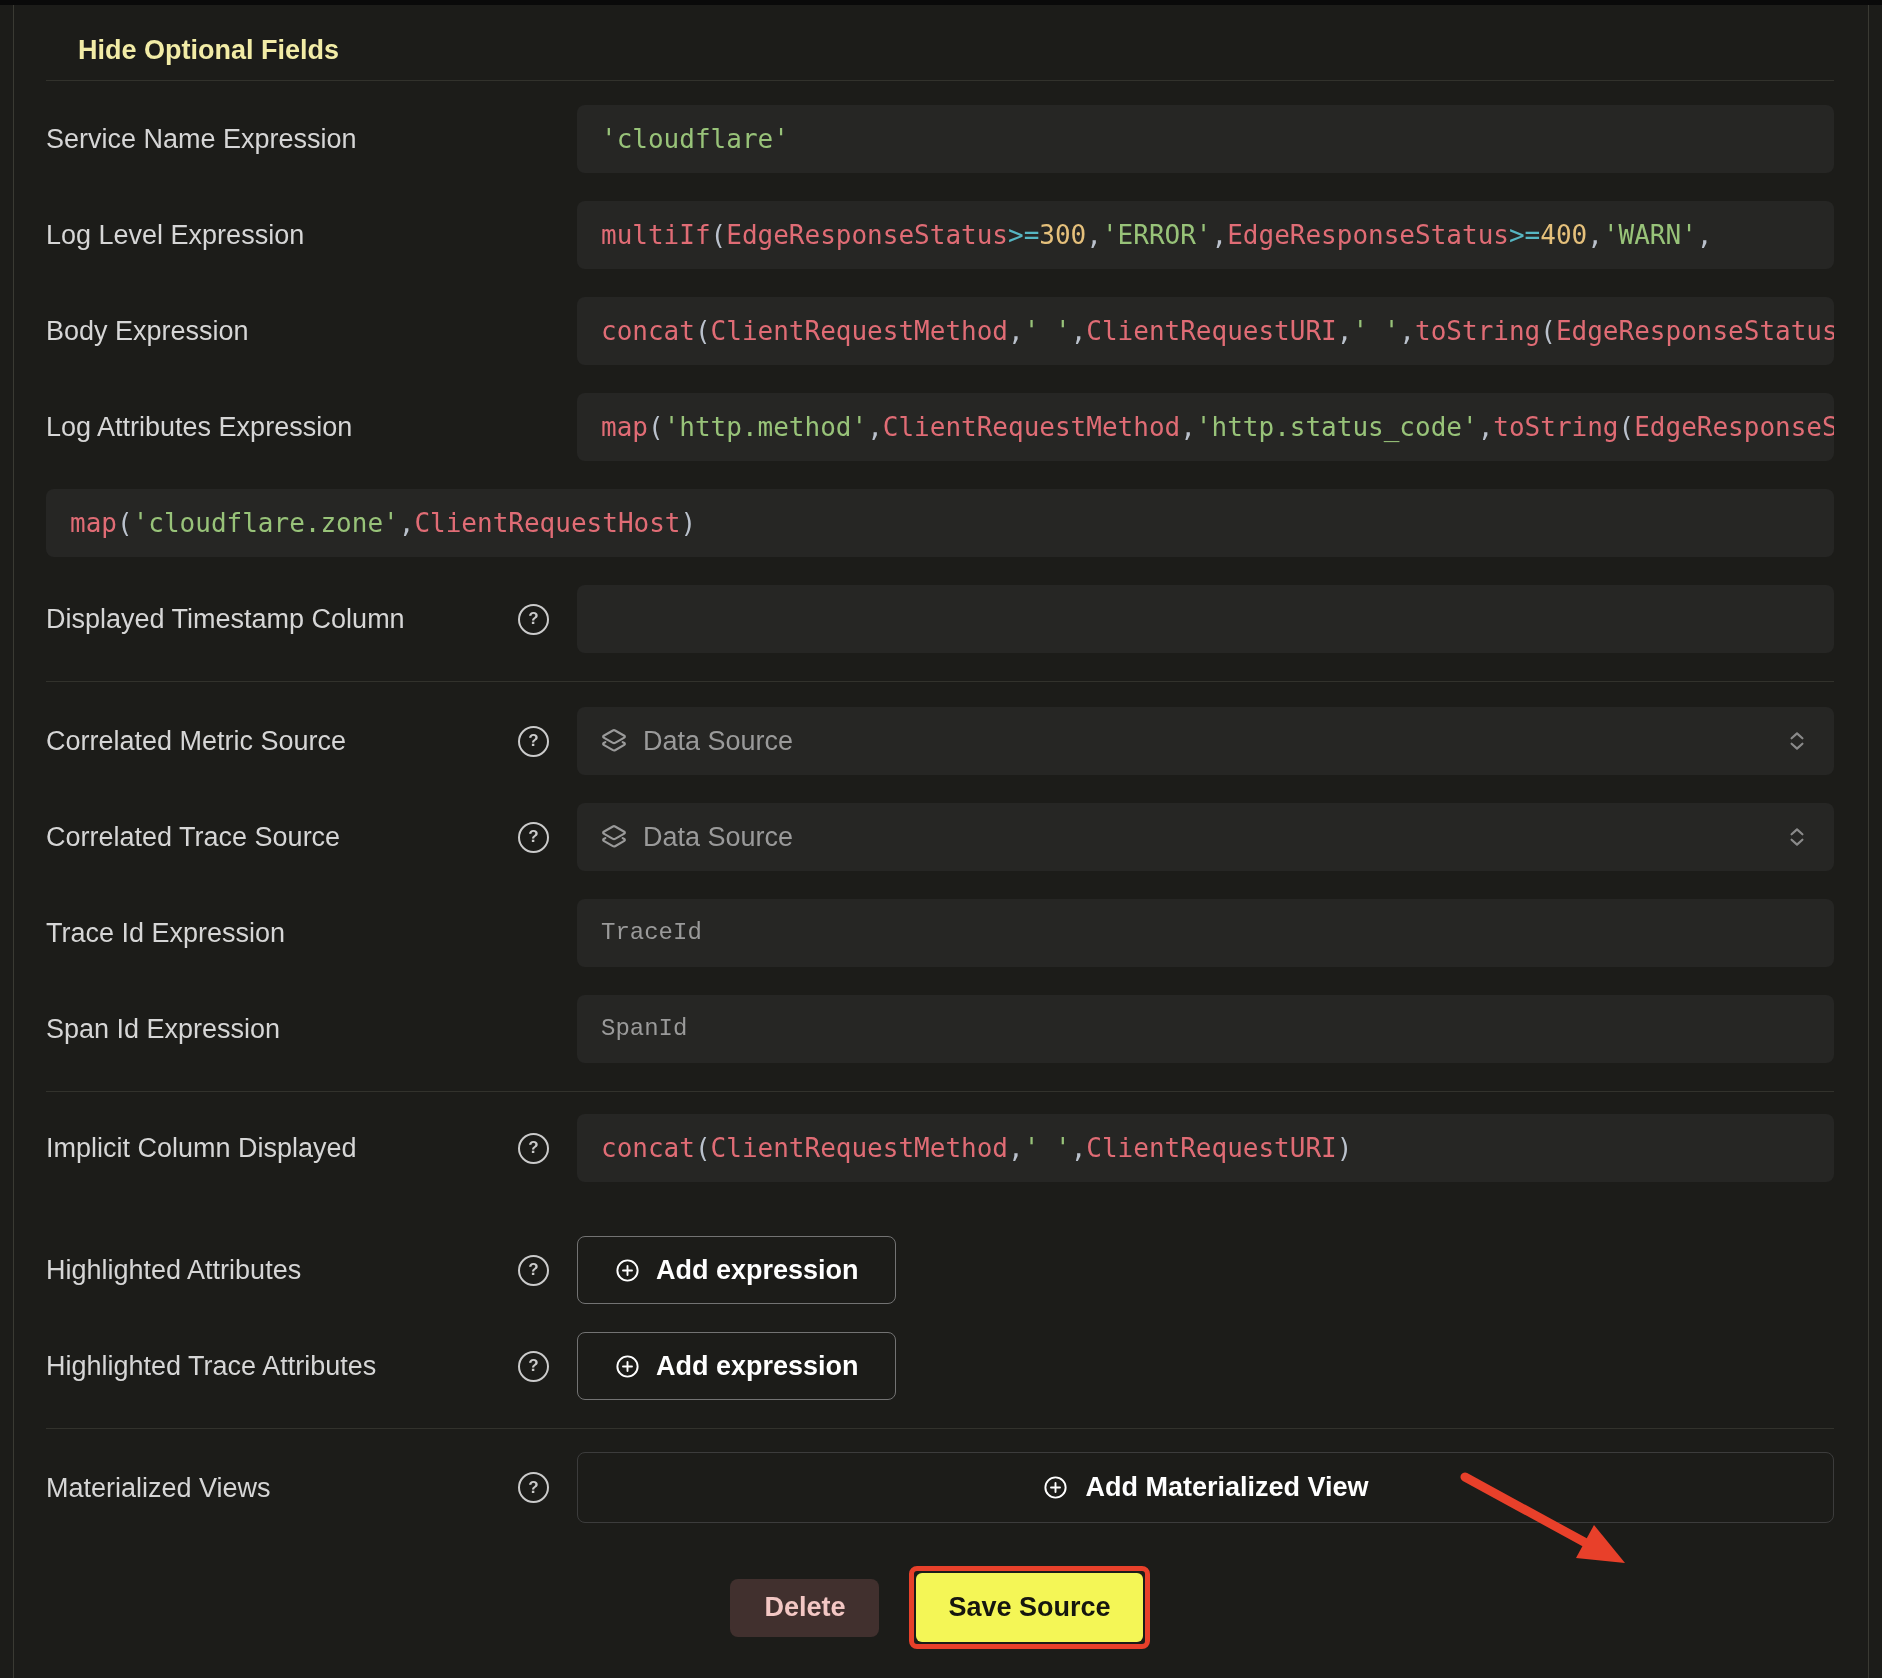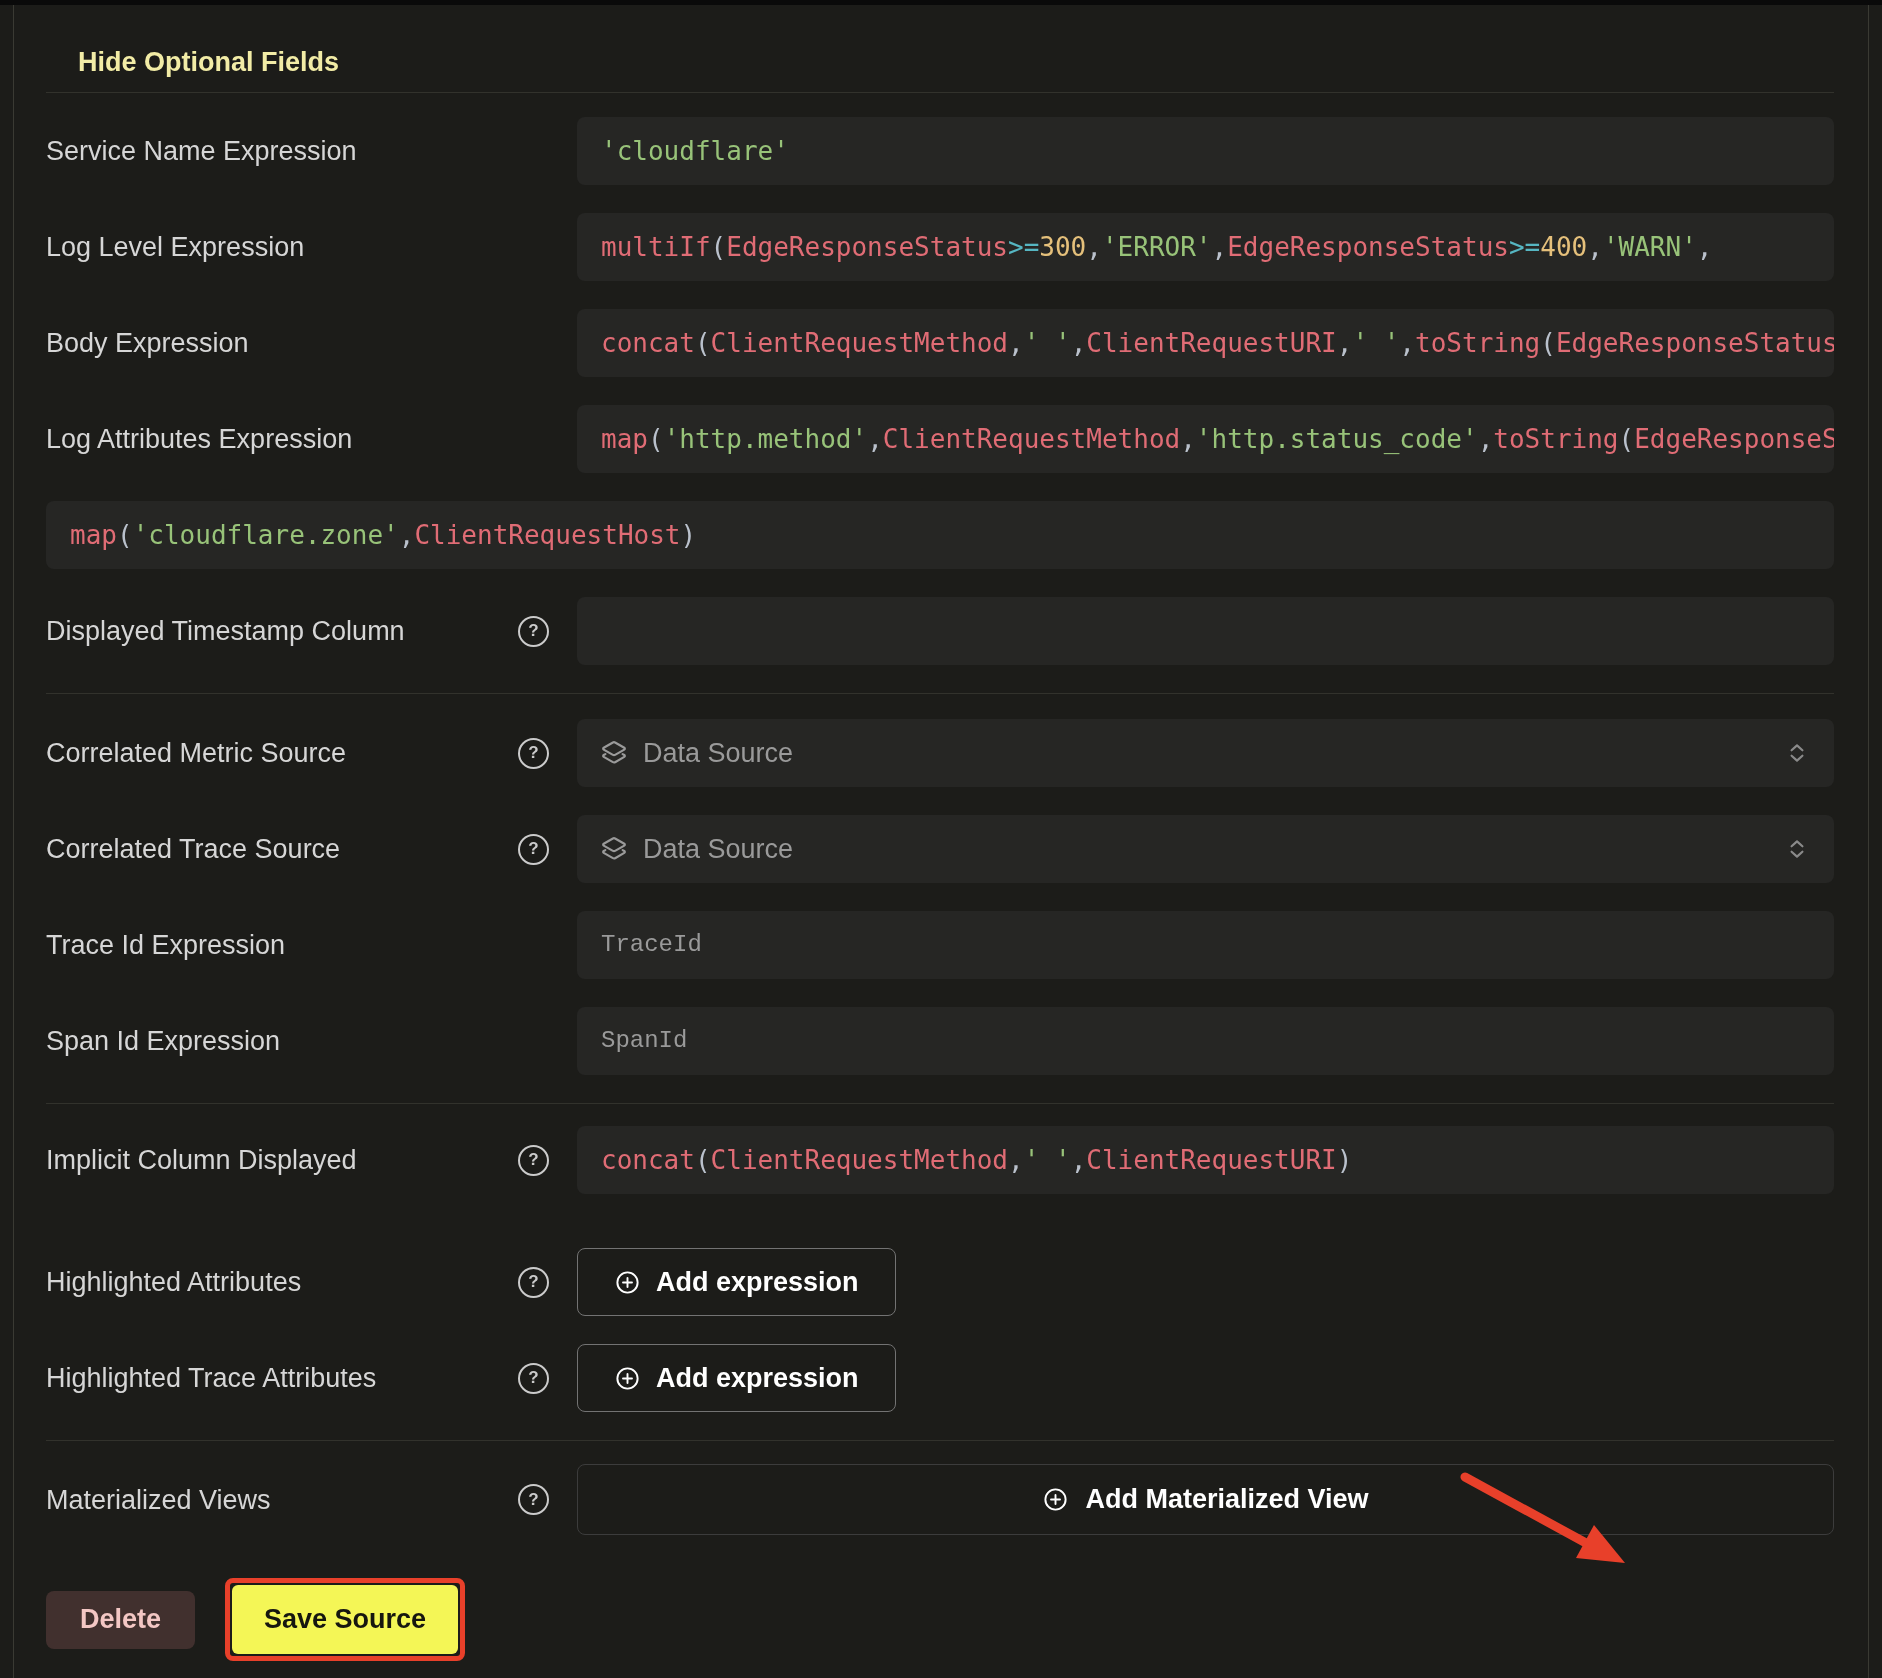--- a/index.html
+++ b/index.html
@@ -26,21 +26,21 @@
   body{
     background:var(--bg);
     font-family:"Liberation Sans", sans-serif;
     position:relative;
     overflow:hidden;
   }
   .top-strip{position:absolute;left:0;top:0;width:100%;height:5px;background:#0a0a0a;}
   .vline{position:absolute;top:5px;bottom:0;width:1px;background:var(--border);}
   .vline.left{left:13px;}
   .vline.right{left:1868px;}
-  .wrapper{position:absolute;left:0;top:12px;width:1882px;padding:34px 48px 0 46px;}
+  .wrapper{position:absolute;left:0;top:0;width:1882px;padding:34px 48px 0 46px;}
   .toggle-link{
     display:inline-block;margin:0 0 14px 32px;
     color:var(--accent-yellow);font-size:27px;font-weight:bold;line-height:32px;
     cursor:pointer;
   }
   hr.section-divider{border:0;border-top:1px solid var(--divider);}
   hr.d1{margin:0 0 24px;}
   hr.d2{margin:3px 0 25px;}
   hr.d3{margin:3px 0 22px;}
   hr.d4{margin:0 0 23px;}
@@ -81,21 +81,21 @@
     background:transparent;border:1px solid #737373;border-radius:8px;
     display:flex;align-items:center;justify-content:center;gap:15px;
     color:#fff;font-size:27px;font-weight:bold;font-family:inherit;cursor:pointer;text-align:right;
   }
   .btn-wide{
     width:100%;height:71px;
     background:transparent;border:1px solid #3c3c3c;border-radius:8px;
     display:flex;align-items:center;justify-content:center;gap:16px;
     color:#fff;font-size:27px;font-weight:bold;font-family:inherit;cursor:pointer;
   }
-  .footer{display:flex;justify-content:flex-start;align-items:center;}
+  .footer{display:flex;justify-content:center;align-items:center;}
   .delete-btn{
     height:58px;padding:0 34px;margin-right:30px;
     background:var(--delete-bg);color:var(--delete-text);
     border:none;border-radius:8px;font-size:27px;font-weight:bold;font-family:inherit;cursor:pointer;
   }
   .annotation-box{
     border:5px solid var(--annotation-red);border-radius:8px;padding:2px;
   }
   .save-btn{
     height:69px;padding:0 32px;

